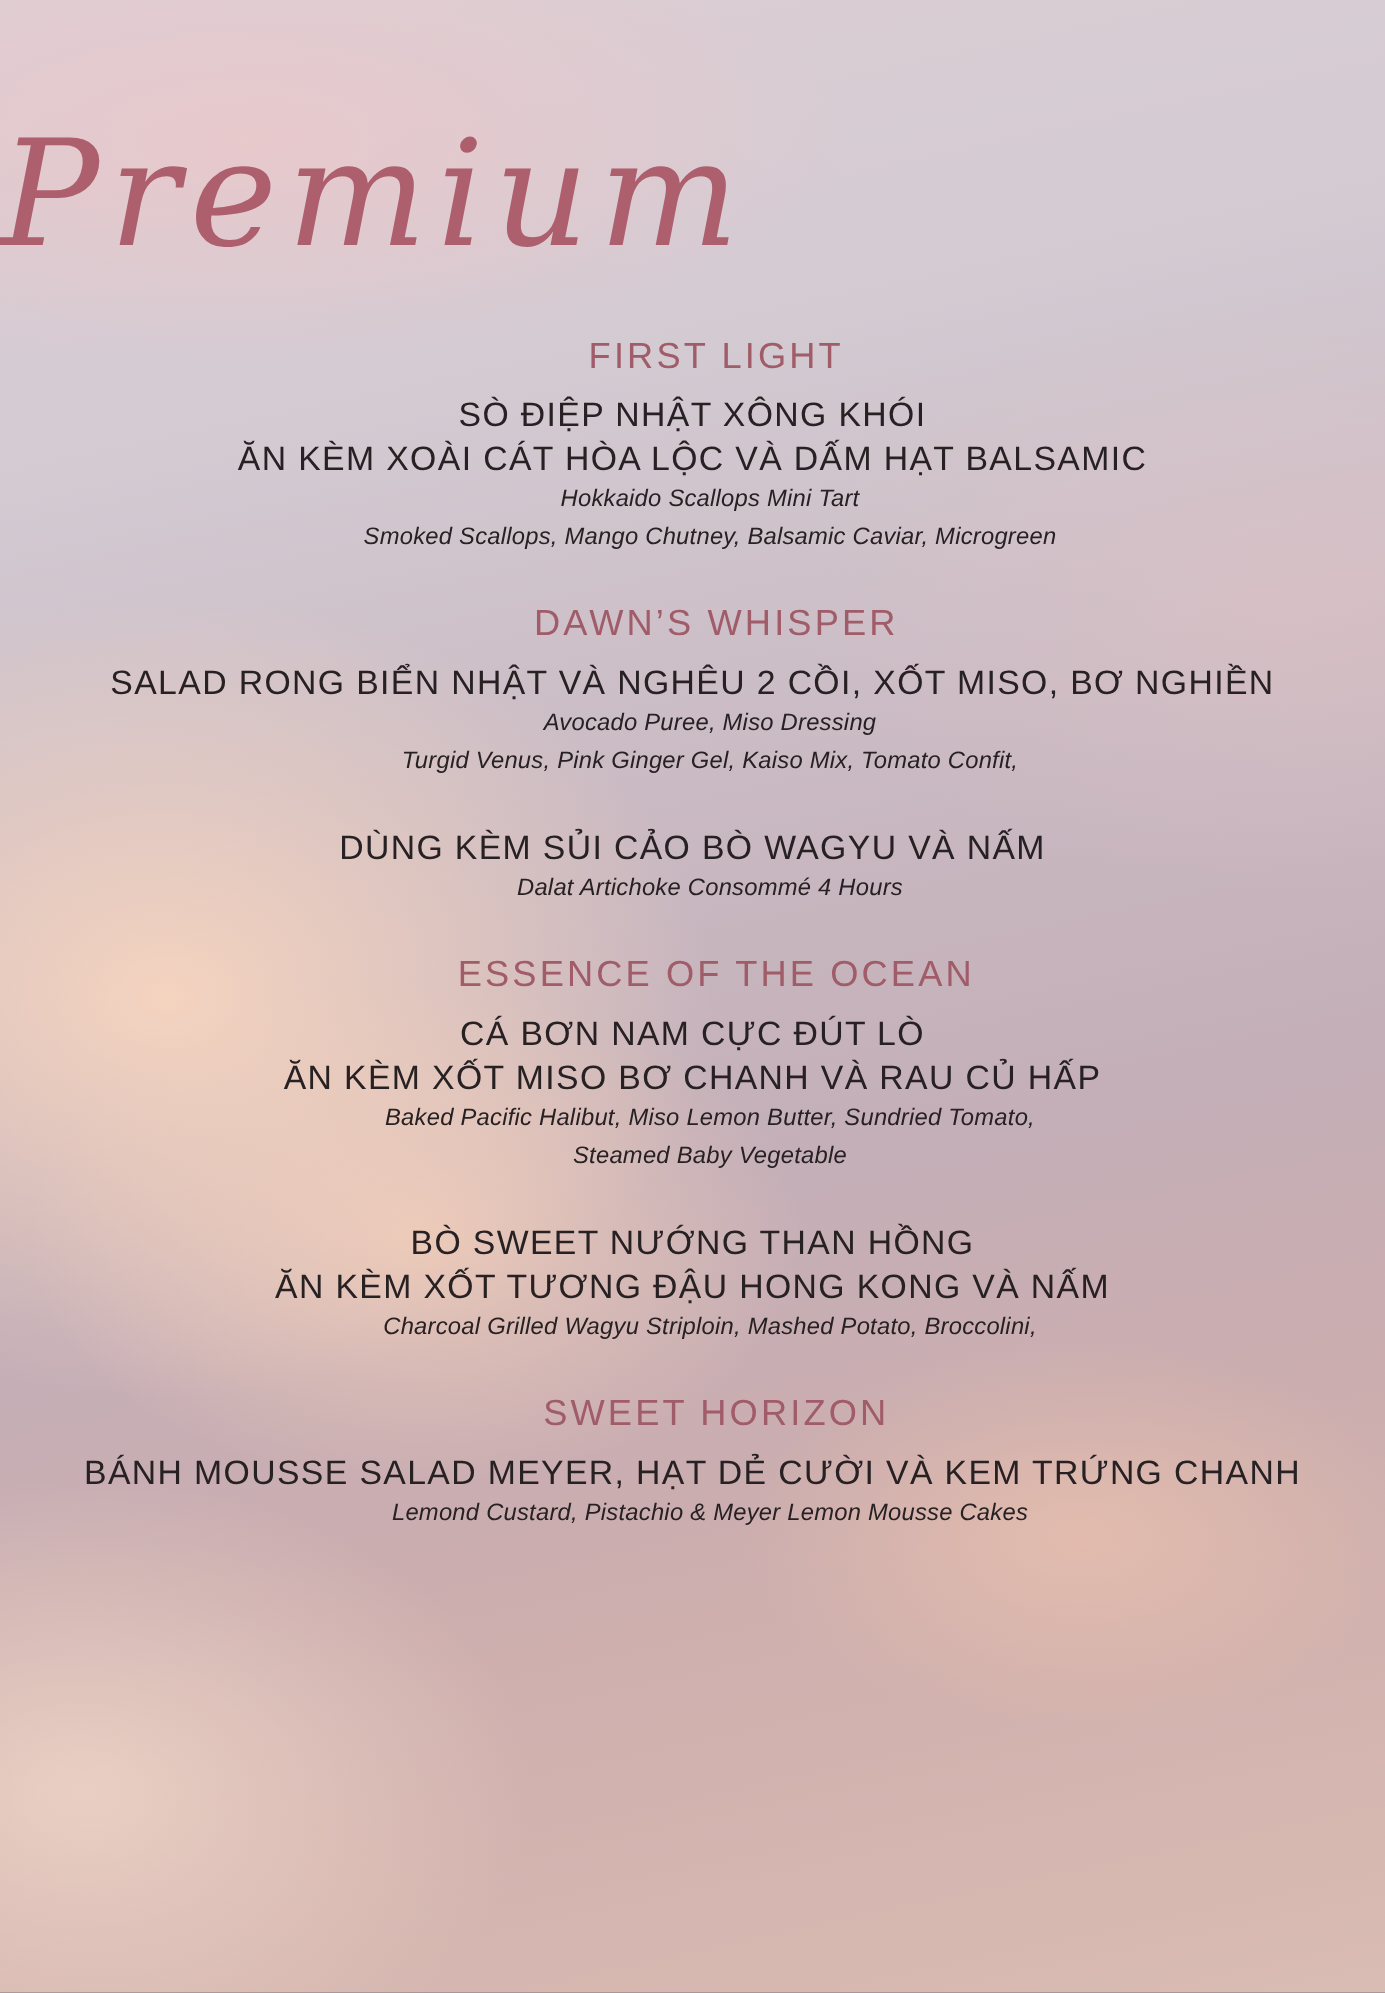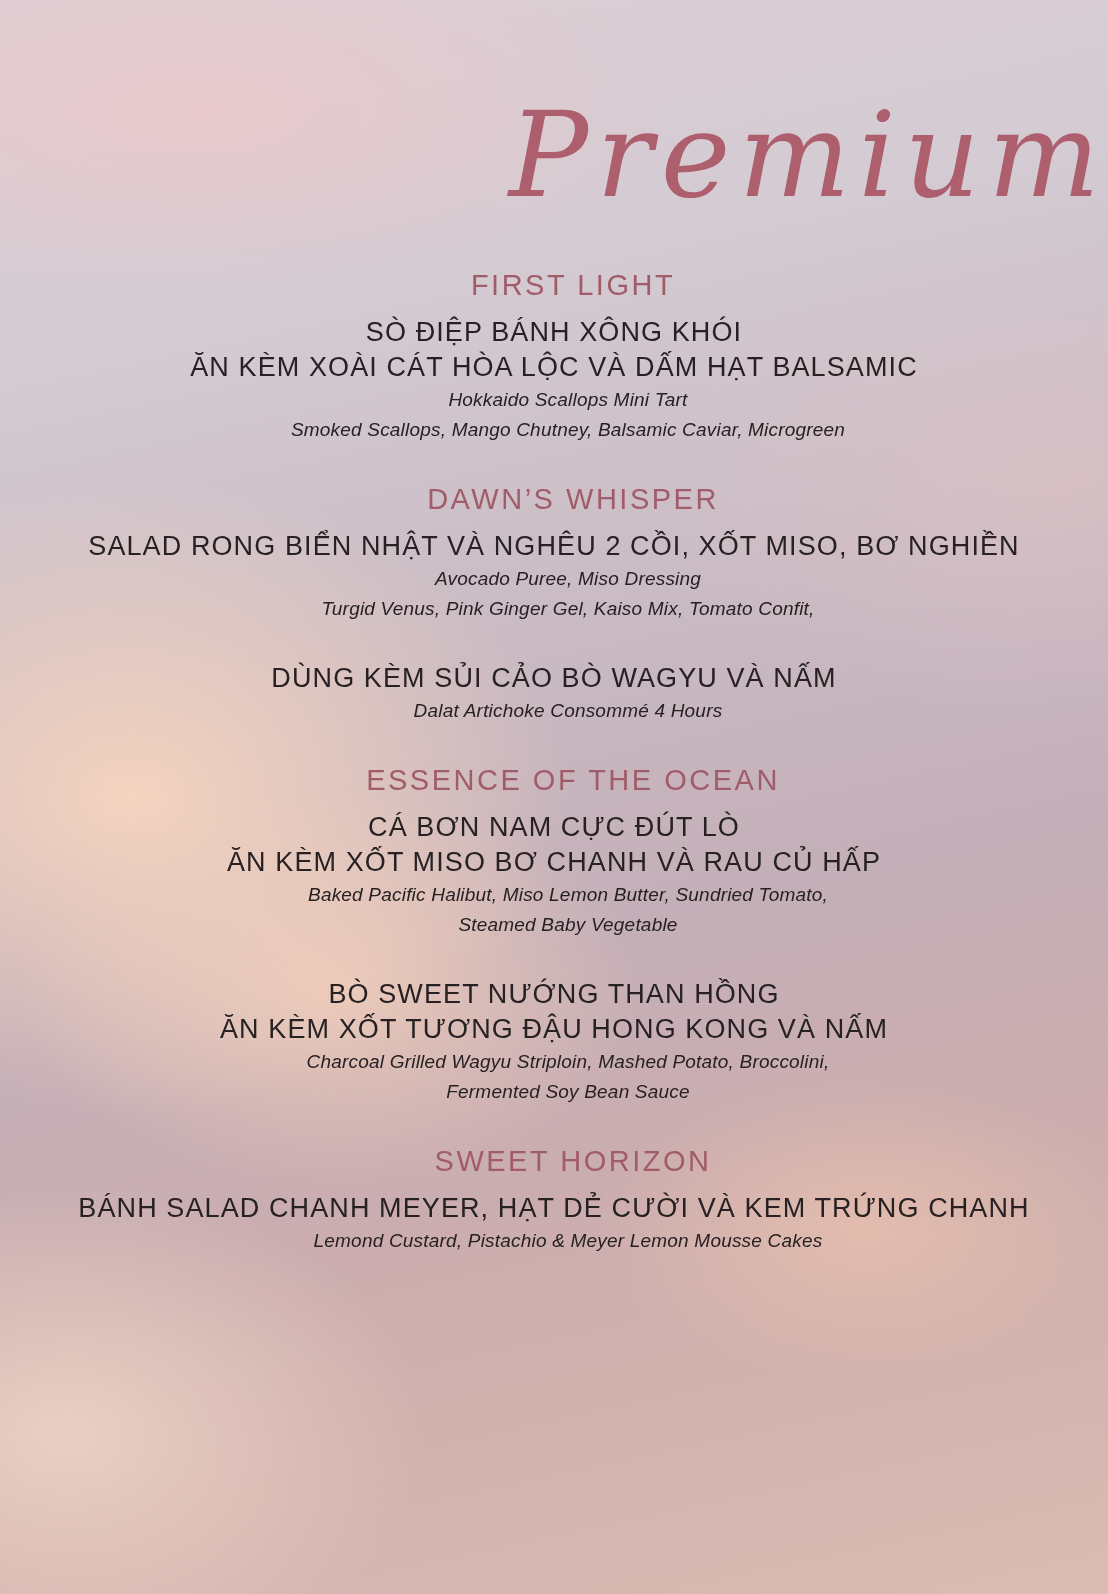--- a/index.html
+++ b/index.html
@@ -19,21 +19,21 @@
       radial-gradient(ellipse 40% 18% at 30% 62%, rgba(246,208,184,0.75), rgba(246,208,184,0) 70%),
       radial-gradient(ellipse 45% 22% at 6% 90%, rgba(238,213,199,0.85), rgba(238,213,199,0) 72%),
       radial-gradient(ellipse 35% 14% at 78% 77%, rgba(243,198,172,0.55), rgba(243,198,172,0) 70%),
       radial-gradient(ellipse 60% 16% at 18% 7%, rgba(236,199,201,0.75), rgba(236,199,201,0) 72%),
       radial-gradient(ellipse 50% 20% at 95% 30%, rgba(226,196,198,0.5), rgba(226,196,198,0) 75%),
       linear-gradient(168deg, #ddced4 0%, #d4cbd3 20%, #c9b9c2 42%, #c4afb8 58%, #cbadaf 72%, #d2b2ae 84%, #d9bcb3 100%);
   }
 
   .title {
     padding-top: 88px;
-    text-align: right;
+    text-align: left;
     font-family: "DejaVu Serif", serif;
     font-style: italic;
     font-weight: 400;
     font-size: 118px;
     line-height: 1.15;
     letter-spacing: 8px;
     color: var(--title_rose, #ad5f6d);
   }
 
   .menu {
@@ -73,21 +73,21 @@
 <body>
 
 <div class="page">
 
   <h1 class="title">Premium</h1>
 
   <div class="menu">
 
     <section class="course">
       <h2 class="course-name">FIRST LIGHT</h2>
-      <p class="dish">SÒ ĐIỆP BÁNH XÔNG KHÓI</p>
+      <p class="dish">SÒ ĐIỆP NHẬT XÔNG KHÓI</p>
       <p class="dish">ĂN KÈM XOÀI CÁT HÒA LỘC VÀ DẤM HẠT BALSAMIC</p>
       <p class="desc">Hokkaido Scallops Mini Tart</p>
       <p class="desc">Smoked Scallops, Mango Chutney, Balsamic Caviar, Microgreen</p>
     </section>
 
     <section class="course">
       <h2 class="course-name">DAWN’S WHISPER</h2>
       <p class="dish">SALAD RONG BIỂN NHẬT VÀ NGHÊU 2 CỒI, XỐT MISO, BƠ NGHIỀN</p>
       <p class="desc">Avocado Puree, Miso Dressing</p>
       <p class="desc">Turgid Venus, Pink Ginger Gel, Kaiso Mix, Tomato Confit,</p>
@@ -103,23 +103,22 @@
       <p class="dish">CÁ BƠN NAM CỰC ĐÚT LÒ</p>
       <p class="dish">ĂN KÈM XỐT MISO BƠ CHANH VÀ RAU CỦ HẤP</p>
       <p class="desc">Baked Pacific Halibut, Miso Lemon Butter, Sundried Tomato,</p>
       <p class="desc">Steamed Baby Vegetable</p>
     </section>
 
     <section class="course">
       <p class="dish">BÒ SWEET NƯỚNG THAN HỒNG</p>
       <p class="dish">ĂN KÈM XỐT TƯƠNG ĐẬU HONG KONG VÀ NẤM</p>
       <p class="desc">Charcoal Grilled Wagyu Striploin, Mashed Potato, Broccolini,</p>
-      <p class="desc">Fermented Soy Bean Sauce</p>
     </section>
 
     <section class="course">
       <h2 class="course-name">SWEET HORIZON</h2>
-      <p class="dish">BÁNH SALAD CHANH MEYER, HẠT DẺ CƯỜI VÀ KEM TRỨNG CHANH</p>
+      <p class="dish">BÁNH MOUSSE SALAD MEYER, HẠT DẺ CƯỜI VÀ KEM TRỨNG CHANH</p>
       <p class="desc">Lemond Custard, Pistachio &amp; Meyer Lemon Mousse Cakes</p>
     </section>
 
   </div>
 </div>
 
 </body></html>

